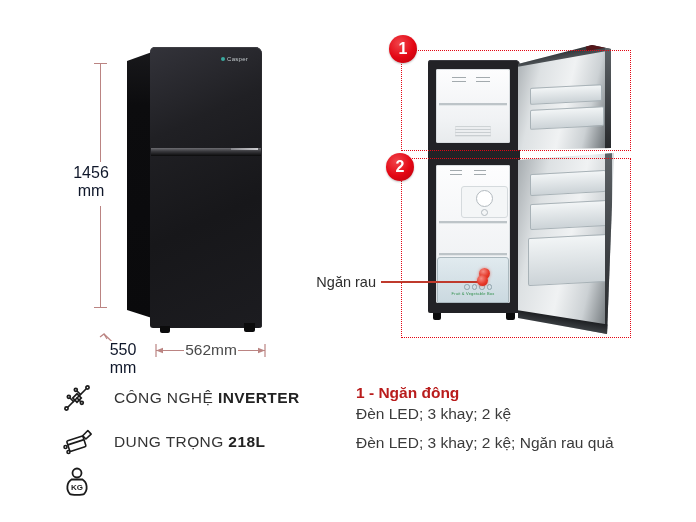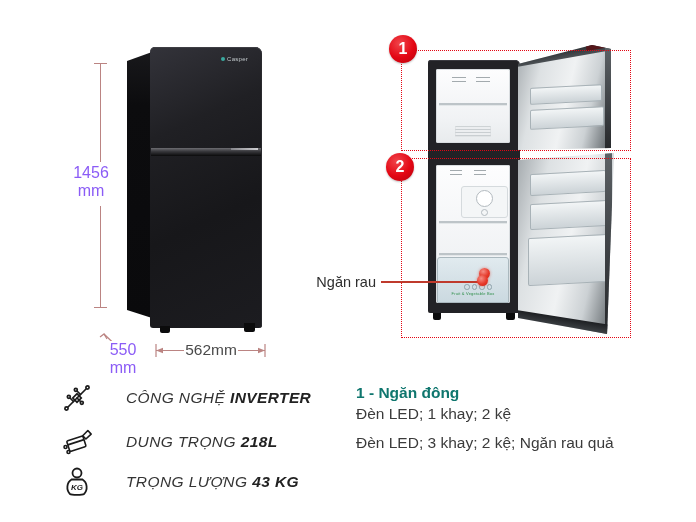--- a/index.html
+++ b/index.html
@@ -17,21 +17,21 @@
                   background:linear-gradient(180deg,#6d6d72 0%,#3a3a3e 40%,#0a0a0b 100%);}
   .divider-glint{left:231px;top:148px;width:27px;height:2px;opacity:.85;
                  background:linear-gradient(90deg,#8d8d92,#e0e0e4);}
   .brand-logo{left:221px;top:54px;width:40px;height:9px;display:flex;align-items:center;gap:2px;
               font-size:6px;color:#c3cacd;letter-spacing:.3px;}
   .brand-dot{width:4px;height:4px;border-radius:50%;background:#3aa99f;display:inline-block;}
   .foot{background:#0b0b0c;border-radius:0 0 2px 2px;}
 
   
   .dimline{background:#bb8482;}
-  .dim-label{color:#8b5cf6;font-size:16px;line-height:1.12;text-align:center;}
+  .dim-label{color:#0f172a;font-size:16px;line-height:1.12;text-align:center;}
   .dim-label span{display:block;background:#fff;}
 
   
   .cab{left:428px;top:60px;width:92px;height:253px;background:#222226;border-radius:3px 5px 2px 2px;
        box-shadow:inset 0 1px 0 #3a3a40;}
   .interior{position:absolute;background:linear-gradient(180deg,#fdfdfe 0%,#f0f2f4 70%,#e8ebed 100%);
             border-radius:2px;box-shadow:inset 0 0 0 1px #d9dde0;}
   .vent{position:absolute;height:6px;
         background:repeating-linear-gradient(180deg,#a3aaae 0 1.5px,transparent 1.5px 4px);}
   .shelfline{position:absolute;left:3px;right:3px;height:2px;background:#bdc4c8;box-shadow:0 1px 0 #e3e7e9;}
@@ -56,27 +56,27 @@
   .door-edge{position:absolute;background:linear-gradient(180deg,#5c6165,#26282b);}
 
   .dashbox{border:1.5px dotted #e30613;z-index:3;}
   .callout{width:28px;height:28px;border-radius:50%;z-index:5;display:flex;align-items:center;justify-content:center;
            background:radial-gradient(circle at 38% 30%,#f0454b,#e30613 55%,#b3040f 100%);
            color:#fff;font-size:16px;font-weight:bold;box-shadow:0 1px 2px rgba(0,0,0,.25);}
   .pointer-line{height:1.5px;background:#bf3a2c;z-index:4;}
   .veg-label{font-size:14.5px;color:#2e2e2e;text-align:right;z-index:4;}
 
   
-  .spec-row{display:flex;align-items:center;gap:32px;height:36px;z-index:2;font-style:italic;}
+  .spec-row{display:flex;align-items:center;gap:20px;height:36px;z-index:2;}
   .spec-icon{width:34px;height:34px;flex:0 0 34px;display:flex;align-items:center;justify-content:center;}
   .spec-text{font-size:15.5px;letter-spacing:.4px;color:#343434;}
   .spec-text b{font-weight:700;color:#222;}
 
   .comp-block{width:330px;z-index:2;}
-  .comp-title{color:#0f766e;font-weight:bold;font-size:15.5px;margin-bottom:3px;}
+  .comp-title{color:#b91c1c;font-weight:bold;font-size:15.5px;margin-bottom:3px;}
   .comp-desc{color:#3b3b3b;font-size:15.5px;}
 
   svg text{font-family:"Liberation Sans",sans-serif;}
 </style>
 </head>
 <body>
 
 <div class="canvas">
 
   <div class="abs fridge-side"></div>
@@ -223,27 +223,23 @@
   </div>
 
   <div class="abs spec-row" style="left:60px;top:464px;">
     <span class="spec-icon">
       <svg width="32" height="34" viewBox="0 0 32 34" fill="none" stroke="#1b1b1b" stroke-width="1.8">
         <circle cx="16" cy="8" r="4.5"></circle>
         <path d="M9 29 C5 25 5.6 17.5 10.5 14.5 L21.5 14.5 C26.4 17.5 27 25 23 29 C21.5 30.2 10.5 30.2 9 29 Z" fill="#fff"></path>
         <text x="16" y="25" text-anchor="middle" font-size="8" font-weight="bold" fill="#1b1b1b" stroke="none">KG</text>
       </svg>
     </span>
-    <span class="spec-text">
-      <span>TRỌNG LƯỢNG</span>
-      <b>43 KG</b>
-    </span>
   </div>
 
   <div class="abs comp-block" style="left:356px;top:384px;">
     <div class="comp-title">1 - Ngăn đông</div>
-    <div class="comp-desc">Đèn LED; 1 khay; 2 kệ</div>
+    <div class="comp-desc">Đèn LED; 3 khay; 2 kệ</div>
   </div>
   <div class="abs comp-block" style="left:356px;top:434px;">
     <div class="comp-desc">Đèn LED; 3 khay; 2 kệ; Ngăn rau quả</div>
   </div>
 
 </div>
 
 </body></html>

